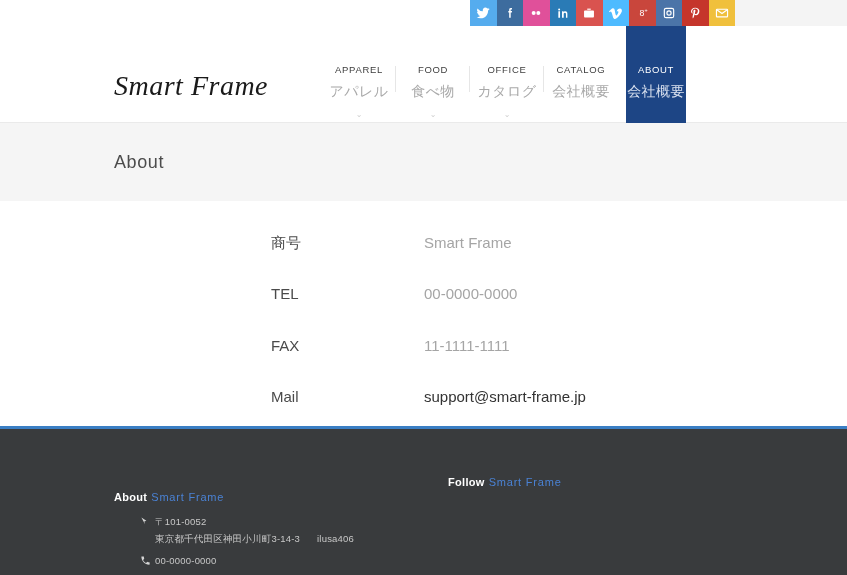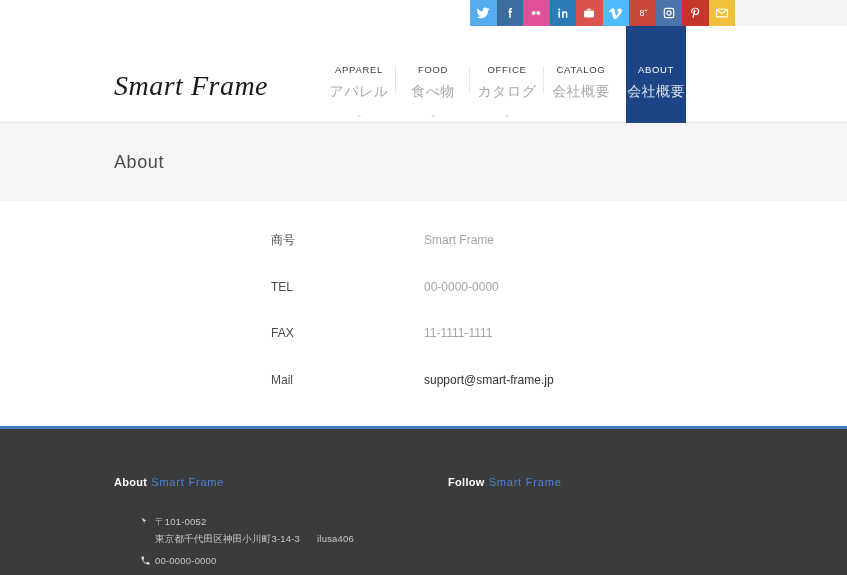--- a/index.html
+++ b/index.html
@@ -129,21 +129,21 @@
     padding-top: 30px;
   }
   .info-table {
     margin-left: 271px;
     width: 420px;
     border-collapse: collapse;
   }
   .info-table td {
     vertical-align: top;
     padding: 0 0 28px 0;
-    font-size: 12px;
+    font-size: 15px;
     line-height: 1.55;
     margin-top: 20px;
   }
   .info-table td.lbl {
     width: 153px;
     color: #4a4a4a;
   }
   .info-table td.val { color: #a5a5a5; }
   .info-table td.val.strong { color: #333333; }
 
@@ -163,21 +163,21 @@
     color: #ffffff;
     letter-spacing: 0.3px;
     white-space: nowrap;
   }
   .f-heading .brand {
     color: #4a82d4;
     font-weight: normal;
     margin-left: 4px;
     letter-spacing: 0.8px;
   }
-  #about-heading { left: 114px; top: 47px; }
+  #about-heading { left: 114px; top: 62px; }
   #follow-heading { left: 448px; top: 47px; }
 
   .contact-list {
     position: absolute;
     left: 140px; top: 86px;
     list-style: none;
     color: #c8c8c8;
     font-size: 9.5px;
   }
   .contact-list li {

